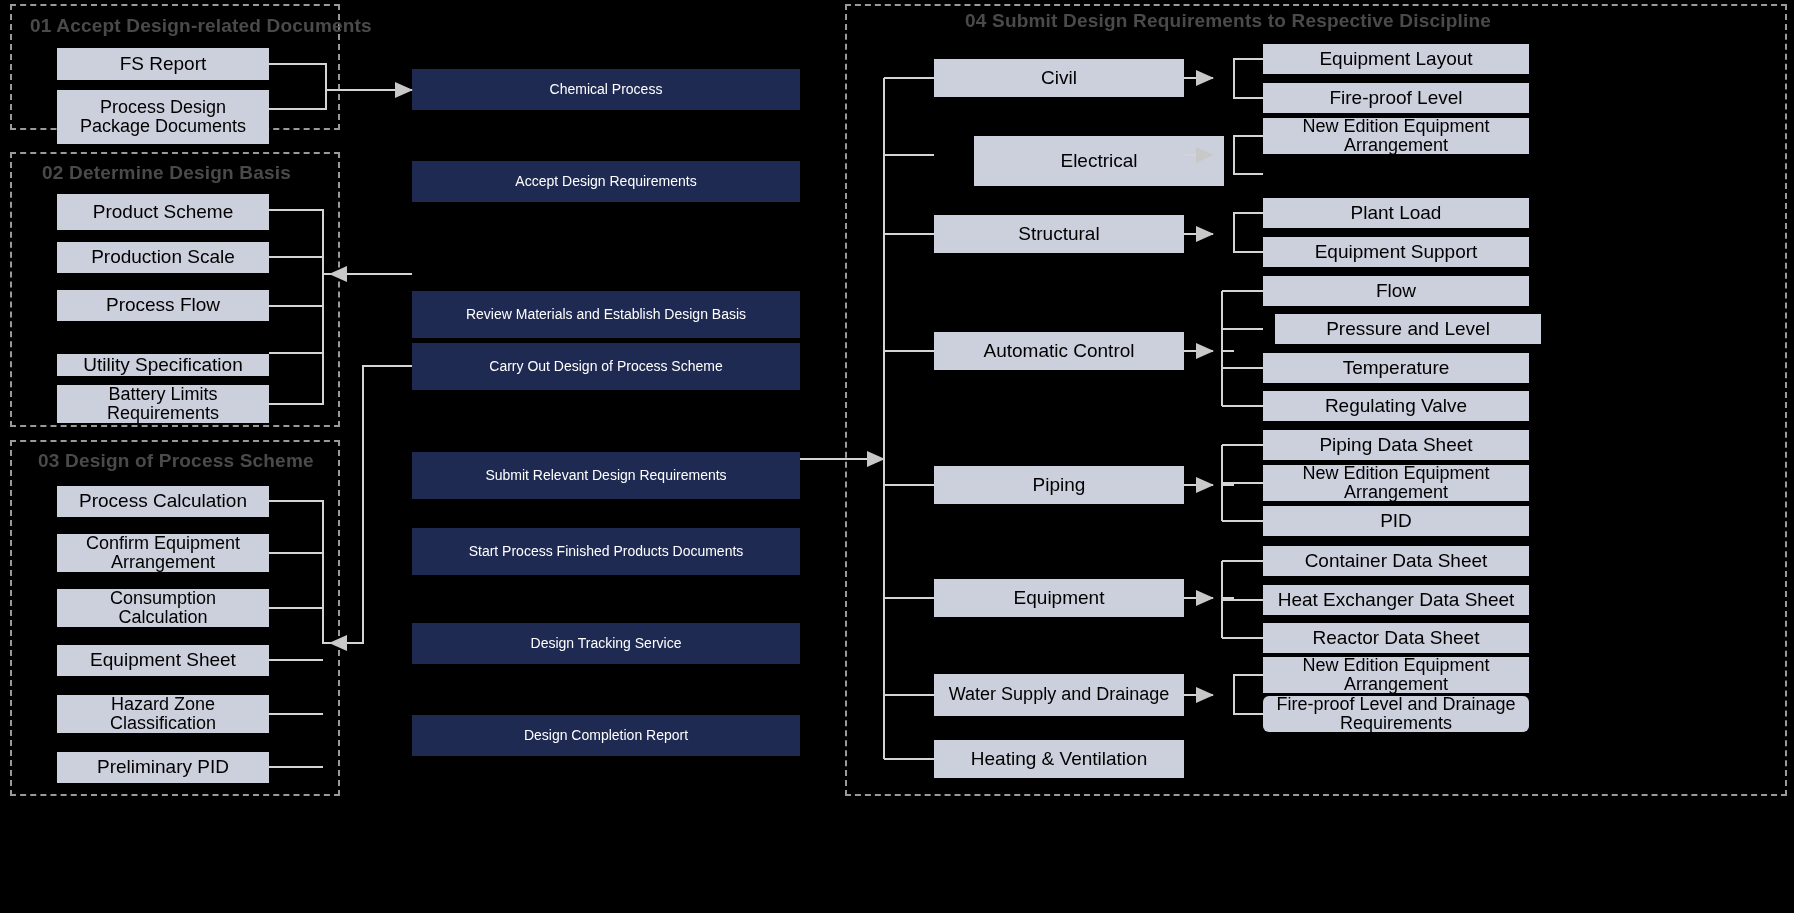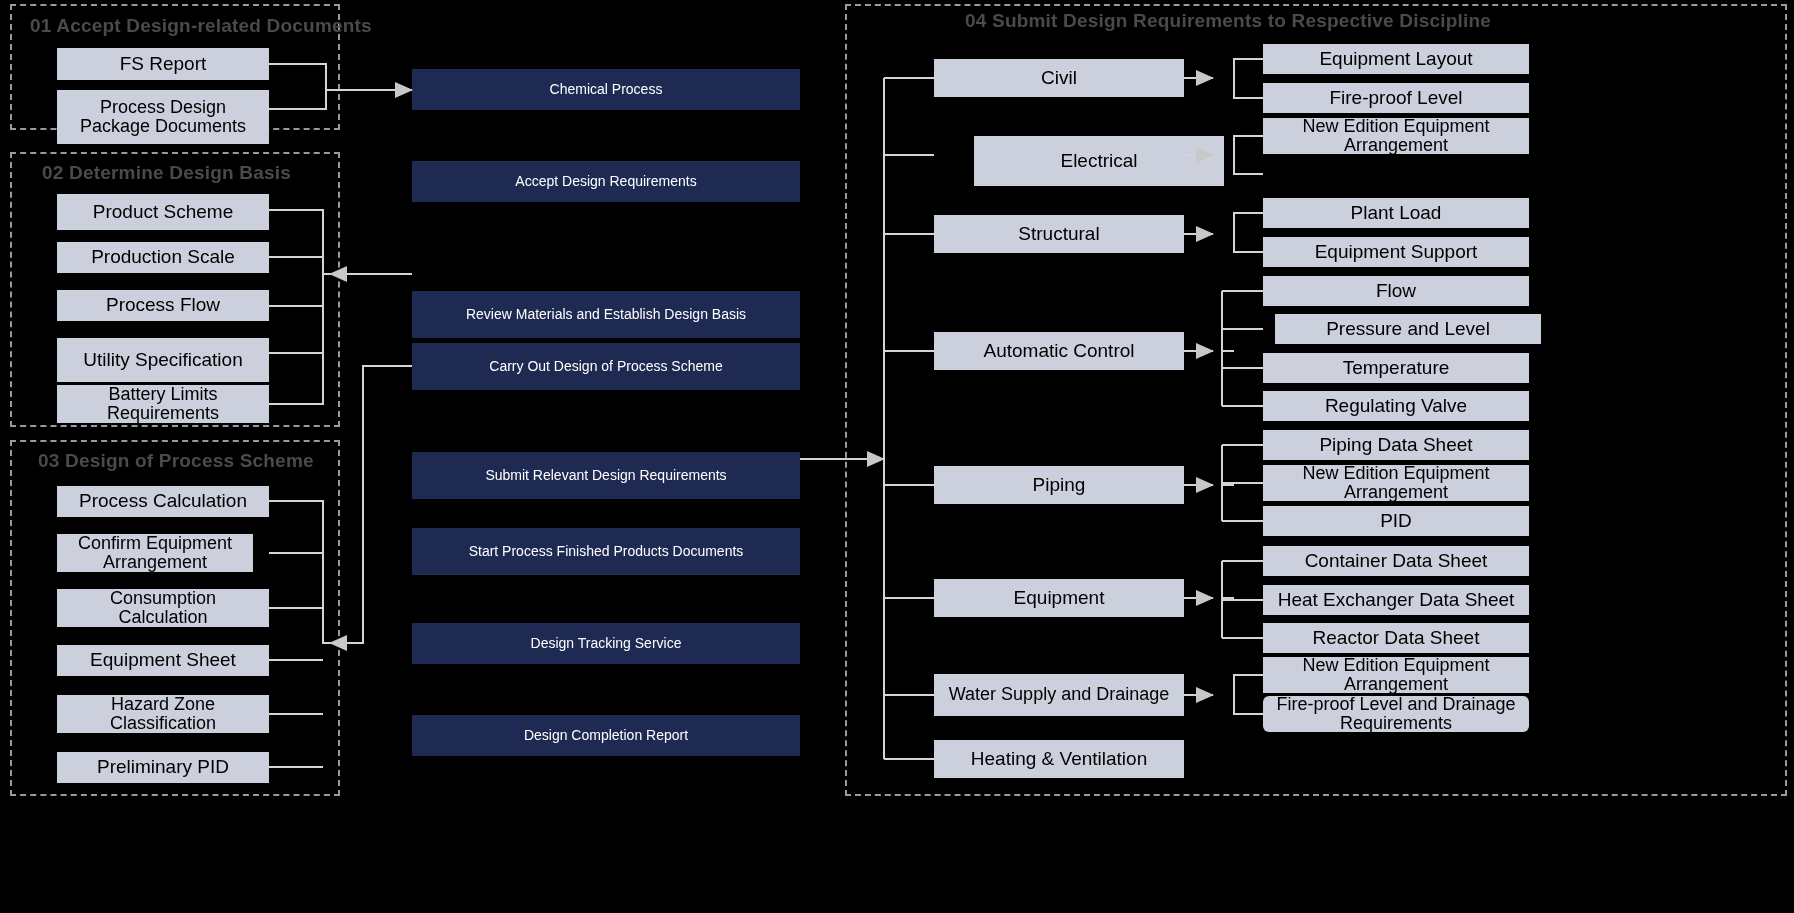--- a/index.html
+++ b/index.html
@@ -82,28 +82,28 @@
 
   <div class="gbox" style="left:57px; top:48px; width:212px; height:32px;">FS Report</div>
   <div class="gbox small" style="left:57px; top:90px; width:212px; height:54px;">Process Design Package Documents</div>
 
   <div class="group" style="left:10px; top:152px; width:330px; height:275px;"></div>
   <div class="group-title" style="left:42px; top:162px;">02 Determine Design Basis</div>
 
   <div class="gbox" style="left:57px; top:194px; width:212px; height:36px;">Product  Scheme</div>
   <div class="gbox" style="left:57px; top:242px; width:212px; height:31px;">Production Scale</div>
   <div class="gbox" style="left:57px; top:290px; width:212px; height:31px;">Process Flow</div>
-  <div class="gbox" style="left:57px; top:338px; width:212px; height:44px;">Utility Specification</div>
+  <div class="gbox" style="left:57px; top:354px; width:212px; height:22px;">Utility Specification</div>
   <div class="gbox small" style="left:57px; top:385px; width:212px; height:38px;">Battery Limits Requirements</div>
 
   <div class="group" style="left:10px; top:440px; width:330px; height:356px;"></div>
   <div class="group-title" style="left:38px; top:450px;">03 Design of Process Scheme</div>
 
   <div class="gbox" style="left:57px; top:486px; width:212px; height:31px;">Process Calculation</div>
-  <div class="gbox small" style="left:57px; top:534px; width:196px; height:38px;">Confirm Equipment Arrangement</div>
+  <div class="gbox small" style="left:57px; top:534px; width:212px; height:38px;">Confirm Equipment Arrangement</div>
   <div class="gbox small" style="left:57px; top:589px; width:212px; height:38px;">Consumption Calculation</div>
   <div class="gbox" style="left:57px; top:645px; width:212px; height:31px;">Equipment Sheet</div>
   <div class="gbox small" style="left:57px; top:695px; width:212px; height:38px;">Hazard Zone Classification</div>
   <div class="gbox" style="left:57px; top:752px; width:212px; height:31px;">Preliminary PID</div>
 
   <div class="dbox" style="left:412px; top:69px; width:388px; height:41px;">Chemical Process</div>
   <div class="dbox" style="left:412px; top:161px; width:388px; height:41px;">Accept Design Requirements</div>
   <div class="dbox" style="left:412px; top:250px; width:388px; height:47px;margin-top:41px;">Review Materials and Establish Design Basis</div>
   <div class="dbox" style="left:412px; top:343px; width:388px; height:47px;">Carry Out Design of Process Scheme</div>
   <div class="dbox" style="left:412px; top:436px; width:388px; height:47px;margin-top:16px;">Submit Relevant Design Requirements</div>

